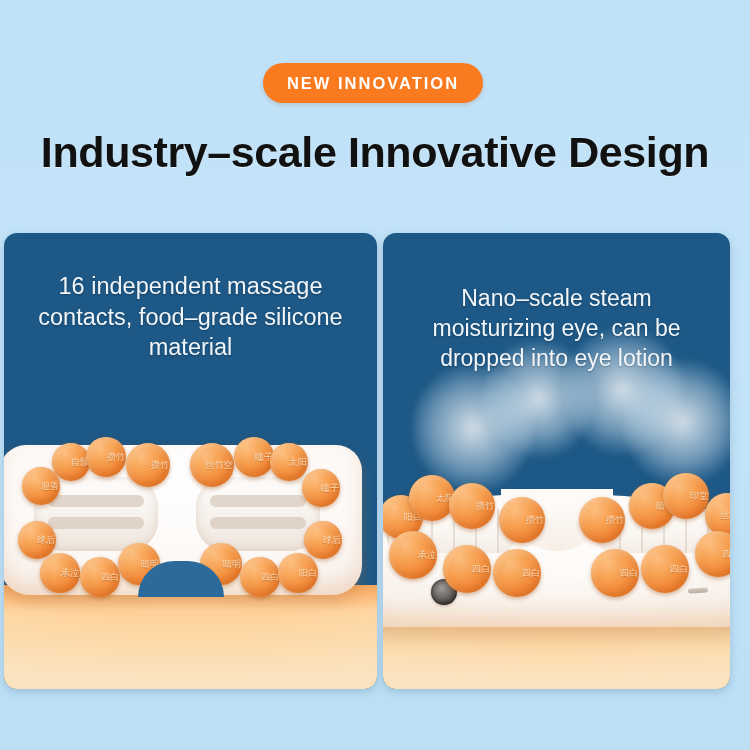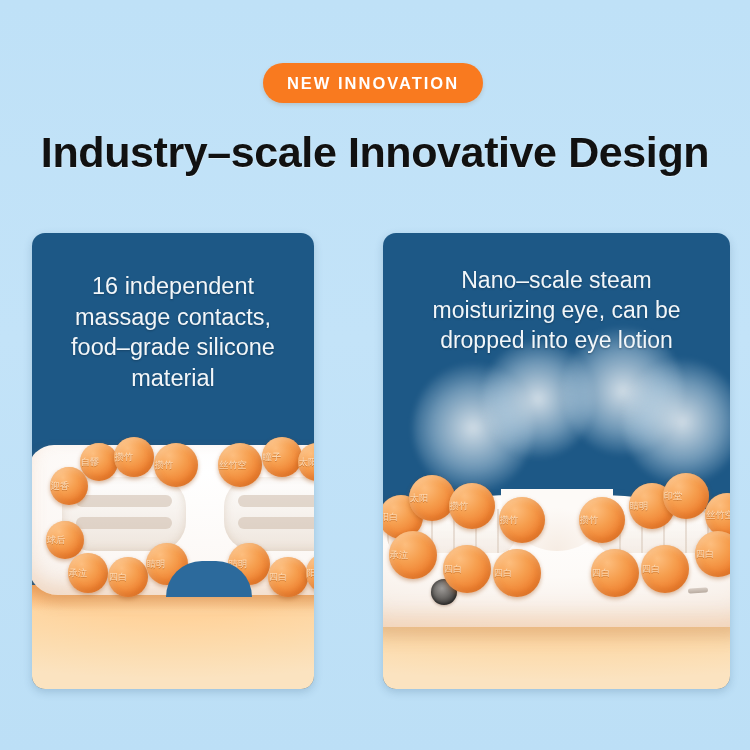--- a/index.html
+++ b/index.html
@@ -40,33 +40,33 @@
   #cards { position:absolute; left:0; top:233px; width:750px; height:456px; }
 
   .card {
     position:absolute; top:0;
     height:456px;
     border-radius:13px;
     overflow:hidden;
     background:#1d5886;
     box-shadow:0 3px 8px rgba(40,80,120,.22);
   }
-  #card-left  { left:32px;  width:282px;border-radius:13px; }
+  #card-left  { left:4px;  width:373px;border-radius:13px; }
   #card-right { left:383px; width:347px; }
 
   .card-caption {
     position:relative; z-index:6;
     padding:38px 22px 0 22px;
     text-align:center;
     color:#f2f6f9;
     font-size:23.5px;
     line-height:1.30;
     text-shadow:0 1px 2px rgba(0,0,0,.25);
   }
-  #card-right .card-caption { padding-top:33px; font-size:23px; }
+  #card-right .card-caption { padding-top:51px; font-size:23px; }
 
   
   .photo { position:absolute; left:0; bottom:0; width:100%; }
 
   
   .surface {
     position:absolute; left:0; bottom:0; width:100%;
     background:
       radial-gradient(130% 90% at 50% 0%, #ffd9a8 0%, #ffd39c 35%, #fcdcaf 70%, #fbe3c0 100%);
   }
@@ -107,21 +107,21 @@
     position:absolute; left:14px; width:96px; height:12px;
     background:rgba(205,188,172,.55); border-radius:6px;
   }
 
   
   .node {
     position:absolute;
     border-radius:50%;
     background:radial-gradient(circle at 34% 28%, #fdbe7e 0%, #f69f4f 38%, #ef8030 72%, #e06f23 100%);
     box-shadow:0 2px 4px rgba(160,80,20,.40), inset -2px -3px 6px rgba(190,95,25,.40), inset 2px 3px 6px rgba(255,220,180,.55);
-    display:flex; align-items:center; justify-content:flex-start;
+    display:flex; align-items:center; justify-content:flex-end;
   }
   .node > i {
     font-style:normal;
     color:rgba(255,238,215,.80);
     font-size:10px; line-height:1;
     text-shadow:0 1px 0 rgba(170,85,20,.55);
     transform:scale(.92);
     white-space:nowrap;
   }
 

